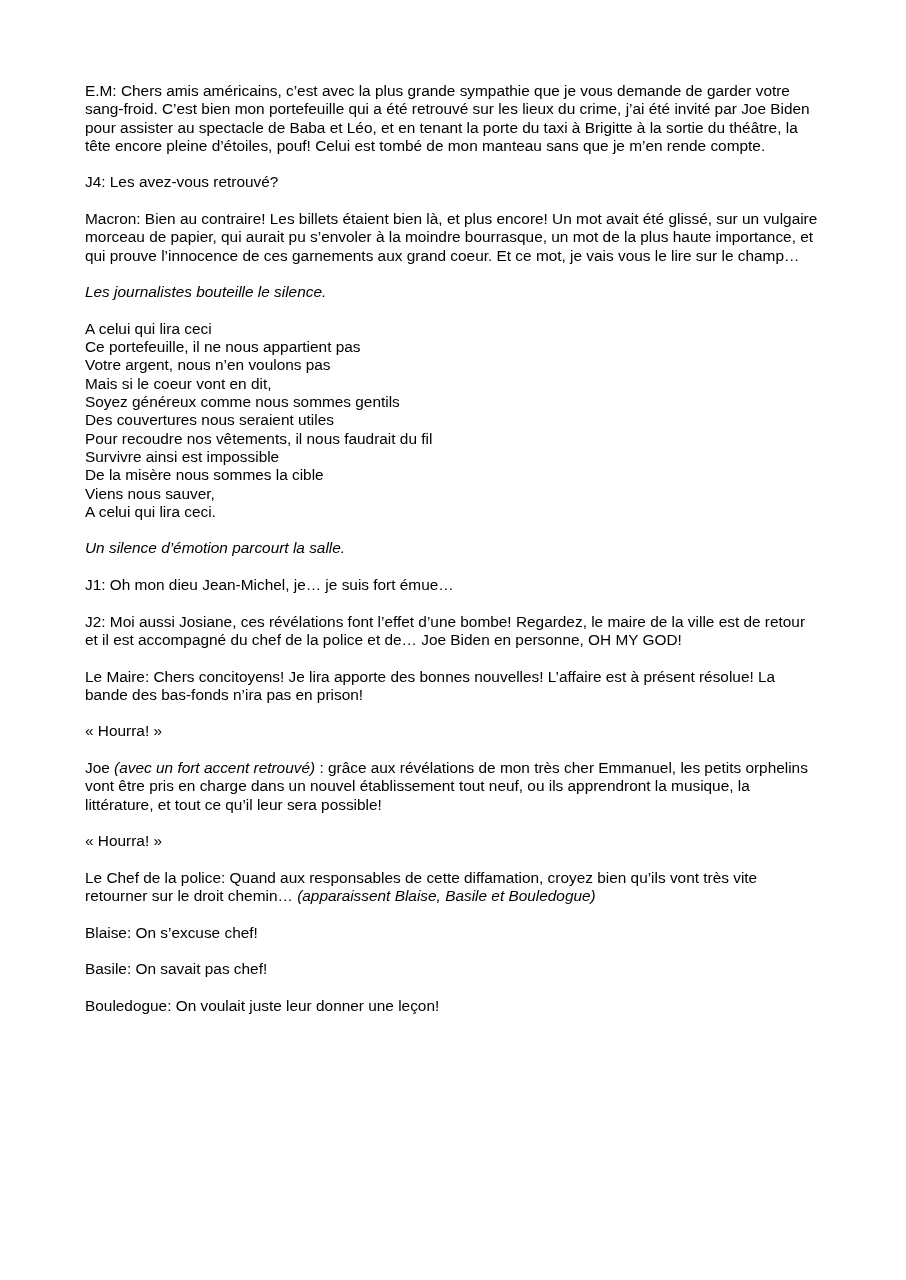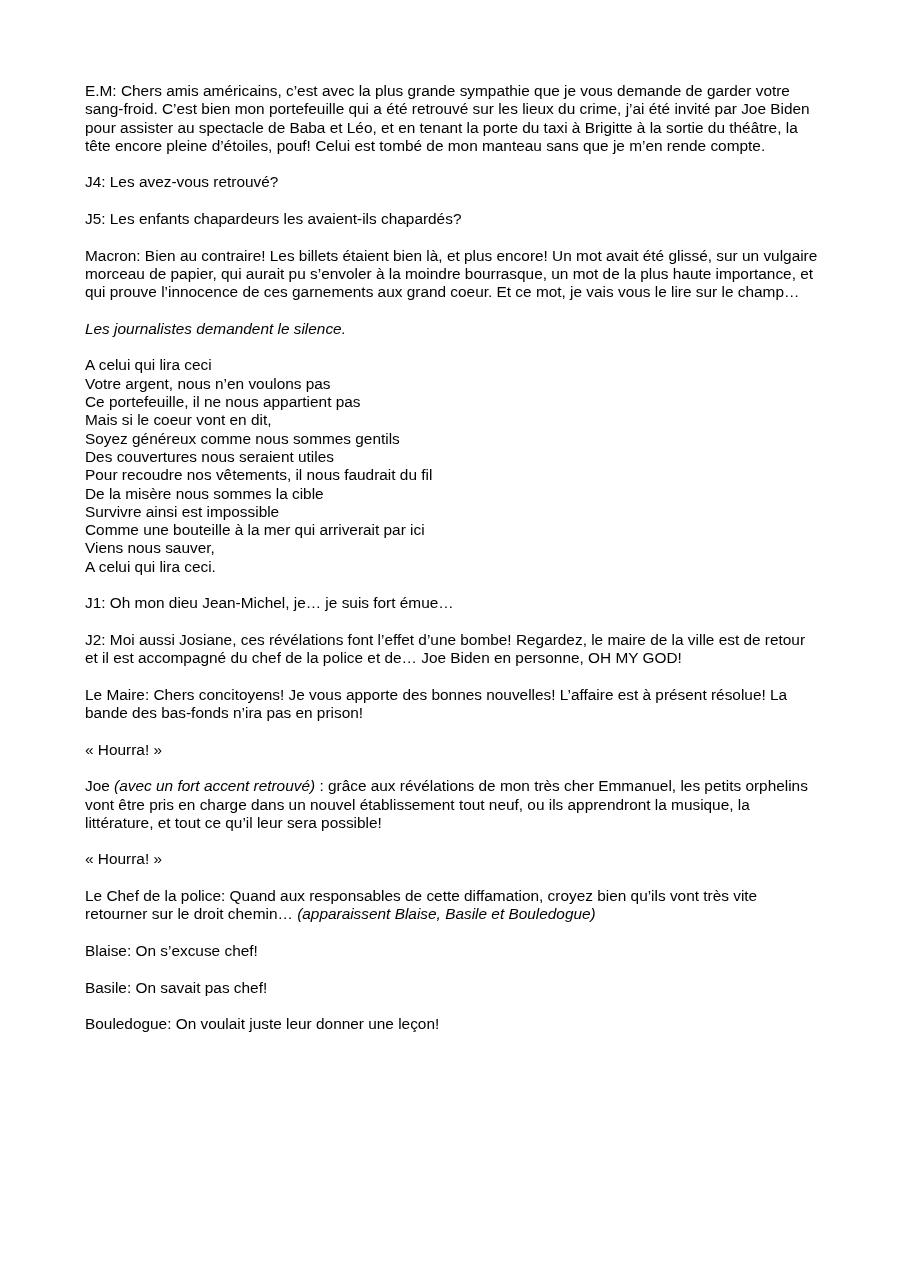--- a/index.html
+++ b/index.html
@@ -35,40 +35,39 @@
     display: block;
   }
 </style>
 </head>
 <body>
 
 <div class="page">
   <div id="doc">
       <p class="para">E.M: Chers amis américains, c’est avec la plus grande sympathie que je vous demande de garder votre sang-froid. C’est bien mon portefeuille qui a été retrouvé sur les lieux du crime, j’ai été invité par Joe Biden pour assister au spectacle de Baba et Léo, et en tenant la porte du taxi à Brigitte à la sortie du théâtre, la tête encore pleine d’étoiles, pouf! Celui est tombé de mon manteau sans que je m’en rende compte.</p>
       <p class="para">J4: Les avez-vous retrouvé?</p>
-      <p class="para">J5: Les enfants chapardeurs les avaient-ils chapardés?</p>
       <p class="para">Macron: Bien au contraire! Les billets étaient bien là, et plus encore! Un mot avait été glissé, sur un vulgaire morceau de papier, qui aurait pu s’envoler à la moindre bourrasque, un mot de la plus haute importance, et qui prouve l’innocence de ces garnements aux grand coeur. Et ce mot, je vais vous le lire sur le champ…</p>
-      <p class="para italic">Les journalistes demandent le silence.</p>
+      <p class="para italic">Les journalistes bouteille le silence.</p>
       <p class="para">
         <span class="poem-line">A celui qui lira ceci</span>
+        <span class="poem-line">Ce portefeuille, il ne nous appartient pas</span>
         <span class="poem-line">Votre argent, nous n’en voulons pas</span>
-        <span class="poem-line">Ce portefeuille, il ne nous appartient pas</span>
         <span class="poem-line">Mais si le coeur vont en dit,</span>
         <span class="poem-line">Soyez généreux comme nous sommes gentils</span>
         <span class="poem-line">Des couvertures nous seraient utiles</span>
         <span class="poem-line">Pour recoudre nos vêtements, il nous faudrait du fil</span>
+        <span class="poem-line">Survivre ainsi est impossible</span>
         <span class="poem-line">De la misère nous sommes la cible</span>
-        <span class="poem-line">Survivre ainsi est impossible</span>
-        <span class="poem-line">Comme une bouteille à la mer qui arriverait par ici</span>
         <span class="poem-line">Viens nous sauver,</span>
         <span class="poem-line">A celui qui lira ceci.</span>
       </p>
+      <p class="para italic">Un silence d’émotion parcourt la salle.</p>
       <p class="para">J1: Oh mon dieu Jean-Michel, je… je suis fort émue…</p>
       <p class="para">J2: Moi aussi Josiane, ces révélations font l’effet d’une bombe! Regardez, le maire de la ville est de retour et il est accompagné du chef de la police et de… Joe Biden en personne, OH MY GOD!</p>
-      <p class="para">Le Maire: Chers concitoyens! Je vous apporte des bonnes nouvelles! L’affaire est à présent résolue! La bande des bas-fonds n’ira pas en prison!</p>
+      <p class="para">Le Maire: Chers concitoyens! Je lira apporte des bonnes nouvelles! L’affaire est à présent résolue! La bande des bas-fonds n’ira pas en prison!</p>
       <p class="para">« Hourra! »</p>
       <p class="para"><span>Joe </span><span class="italic">(avec un fort accent retrouvé)</span><span> : grâce aux révélations de mon très cher Emmanuel, les petits orphelins vont être pris en charge dans un nouvel établissement tout neuf, ou ils apprendront la musique, la littérature, et tout ce qu’il leur sera possible!</span></p>
       <p class="para">« Hourra! »</p>
       <p class="para"><span>Le Chef de la police: Quand aux responsables de cette diffamation, croyez bien qu’ils vont très vite retourner sur le droit chemin… </span><span class="italic">(apparaissent Blaise, Basile et Bouledogue)</span></p>
       <p class="para">Blaise: On s’excuse chef!</p>
       <p class="para">Basile: On savait pas chef!</p>
       <p class="para">Bouledogue: On voulait juste leur donner une leçon!</p>
     </div>
 </div>
 

